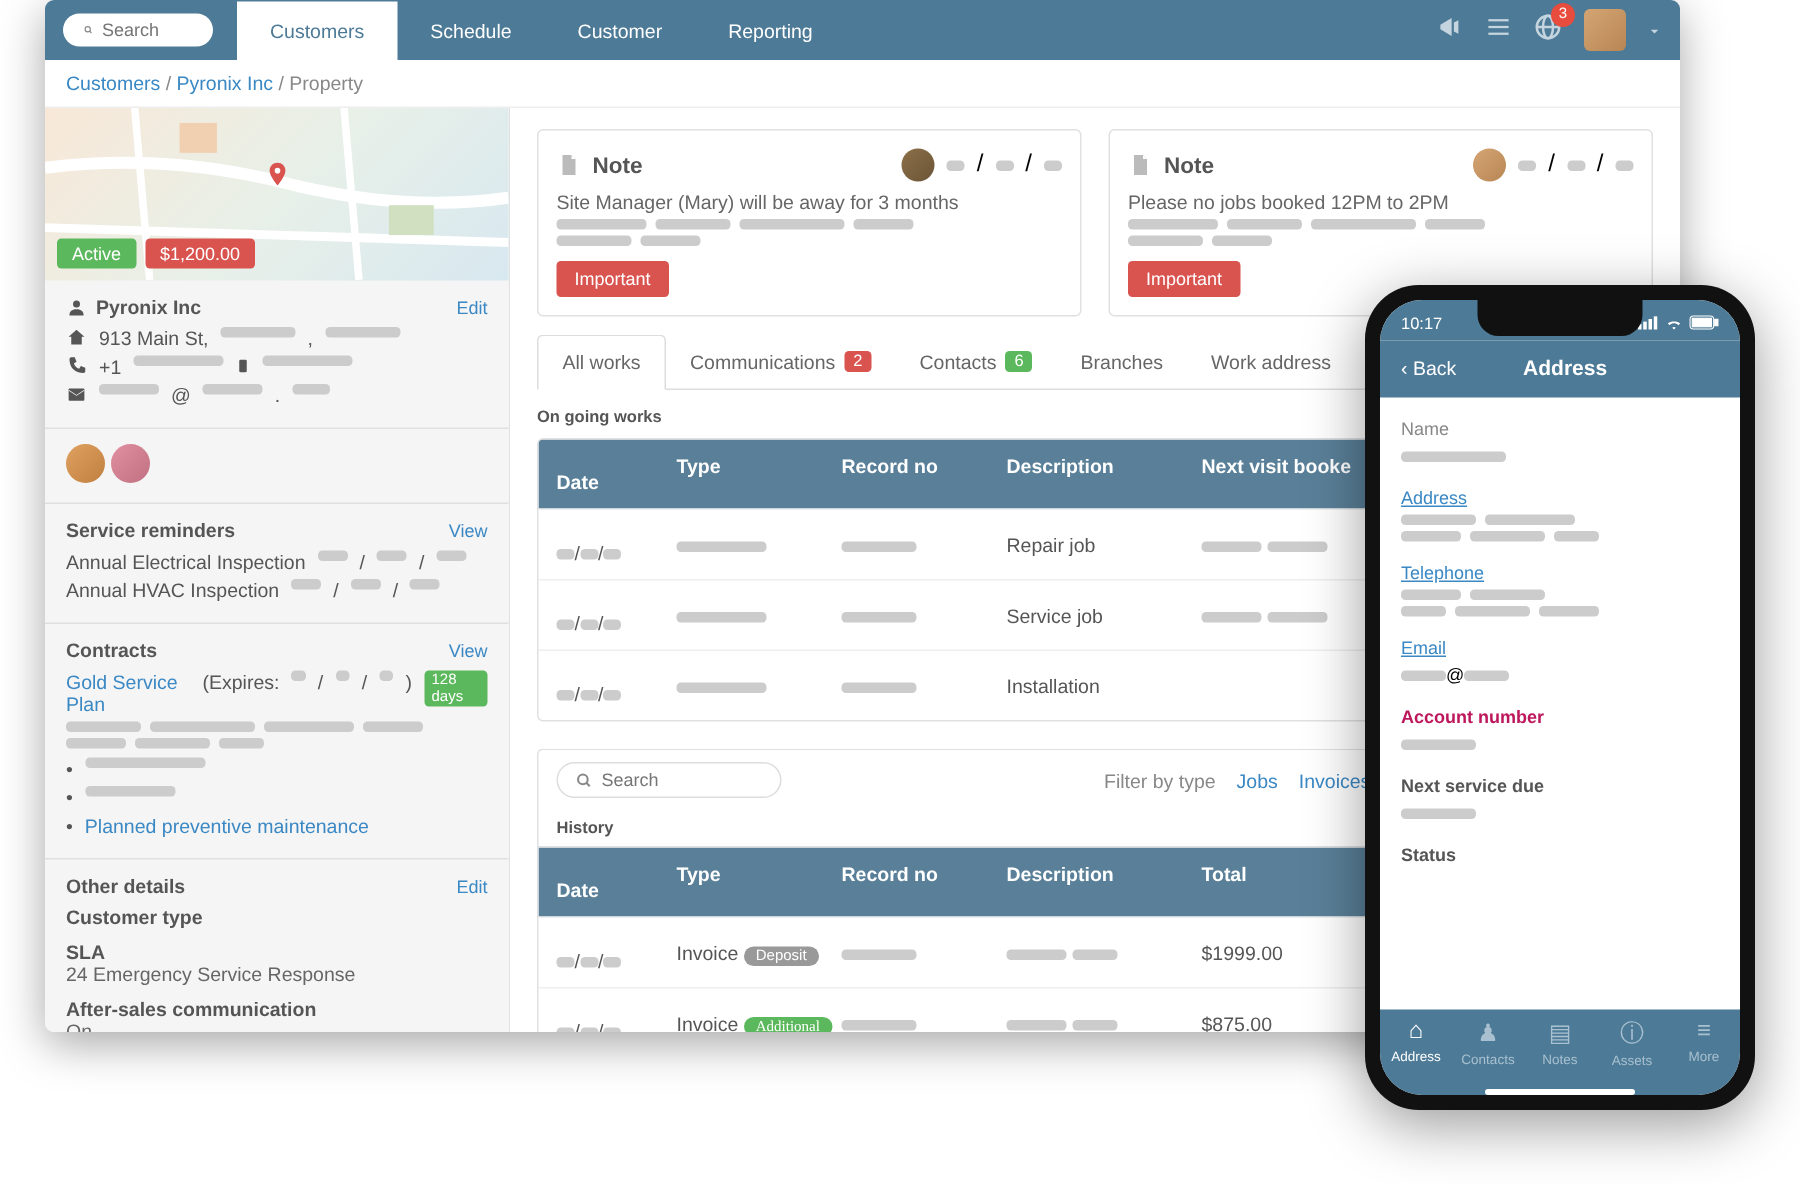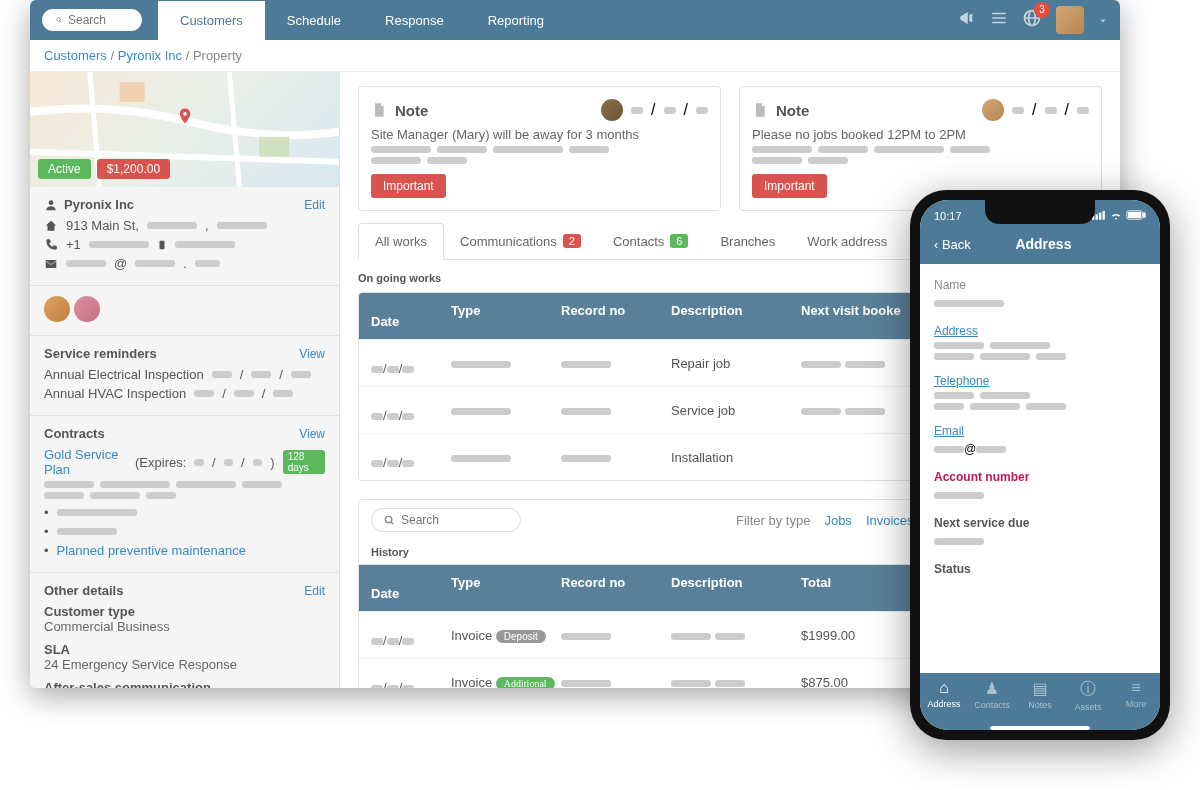--- a/index.html
+++ b/index.html
@@ -29,21 +29,21 @@
 .map { height: 115px; background: linear-gradient(135deg,#f8e8d8 0%,#e8f0e8 50%,#d8e8f0 100%); position: relative; }
 .map-roads { position: absolute; inset: 0; }
 .map-pin { position: absolute; left: 50%; top: 30%; transform: translateX(-50%); width: 18px; height: 18px; }
 .map-badges { position: absolute; left: 8px; bottom: 8px; display: flex; gap: 6px; }
 .badge-green { background: #5cb85c; color: #fff; padding: 3px 10px; border-radius: 3px; font-size: 12px; }
 .badge-red-box { background: #d9534f; color: #fff; padding: 3px 10px; border-radius: 3px; font-size: 12px; }
 
 .side-section { padding: 10px 14px; border-bottom: 1px solid #e0e0e0; }
 .side-section h3 { font-size: 13px; font-weight: bold; color: #555; margin-bottom: 6px; display: flex; justify-content: space-between; align-items: center; }
 .side-link { color: #3a88c4; font-weight: normal; font-size: 12px; cursor: pointer; }
-.side-row { display: flex; align-items: center; gap: 8px; margin: 4px 0; color: #555; }
+.side-row { display: flex; align-items: flex-start; gap: 8px; margin: 4px 0; color: #555; }
 .side-row svg { flex-shrink: 0; }
 .placeholder { display: inline-block; height: 7px; background: #ccc; border-radius: 3px; }
 .avatar-circle { width: 26px; height: 26px; border-radius: 50%; display: inline-block; }
 .note-link { color: #3a88c4; }
 
 .content { flex: 1; padding: 14px 18px; overflow-y: auto; background: #fff; }
 .notes-row { display: flex; gap: 18px; margin-bottom: 12px; }
 .note-card { flex: 1; border: 1px solid #e0e0e0; border-radius: 4px; padding: 12px; background: #fff; }
 .note-header { display: flex; align-items: center; gap: 8px; margin-bottom: 6px; }
 .note-header .title { font-weight: bold; color: #555; font-size: 15px; }
@@ -107,21 +107,21 @@
     <div class="search-pill">
       <svg width="12" height="12" viewBox="0 0 24 24" fill="none" stroke="#888" stroke-width="3">
           <circle cx="10" cy="10" r="7"></circle>
           <line x1="20" y1="20" x2="15" y2="15"></line>
         </svg>
       <input placeholder="Search" style="">
     </div>
     <div class="nav-tabs">
       <div class="nav-tab active">Customers</div>
       <div class="nav-tab">Schedule</div>
-      <div class="nav-tab">Response</div>
+      <div class="nav-tab">Customer</div>
       <div class="nav-tab">Reporting</div>
     </div>
     <div class="topbar-right">
       <span class="topbar-icon">
         <svg width="18" height="18" viewBox="0 0 24 24" fill="#c5d5e0">
             <path d="M3 10v4l10 6V4L3 10zm12-2v8l4 2V6l-4 2z"></path>
           </svg>
       </span>
       <span class="topbar-icon">
         <svg width="18" height="18" viewBox="0 0 24 24" fill="#c5d5e0">
@@ -255,21 +255,20 @@
         <div class="side-row">• <span class="placeholder" style="width:60px"></span></div>
         <div class="side-row">• <span class="note-link">Planned preventive maintenance</span></div>
       </div>
 
       <div class="side-section">
         <h3>
             <span>Other details</span>
             <span class="side-link">Edit</span>
           </h3>
         <div style="font-weight:bold;color:#555;margin-top:4px">Customer type</div>
-        <div style="color:#666">Commercial Business</div>
         <div style="font-weight:bold;color:#555;margin-top:8px">SLA</div>
         <div style="color:#666">24 Emergency Service Response</div>
         <div style="font-weight:bold;color:#555;margin-top:8px">After-sales communication</div>
         <div style="color:#666">On</div>
         <div style="font-weight:bold;color:#555;margin-top:8px">Credit days</div>
       </div>
     </div>
 
     <div class="content">
       <div class="notes-row">

